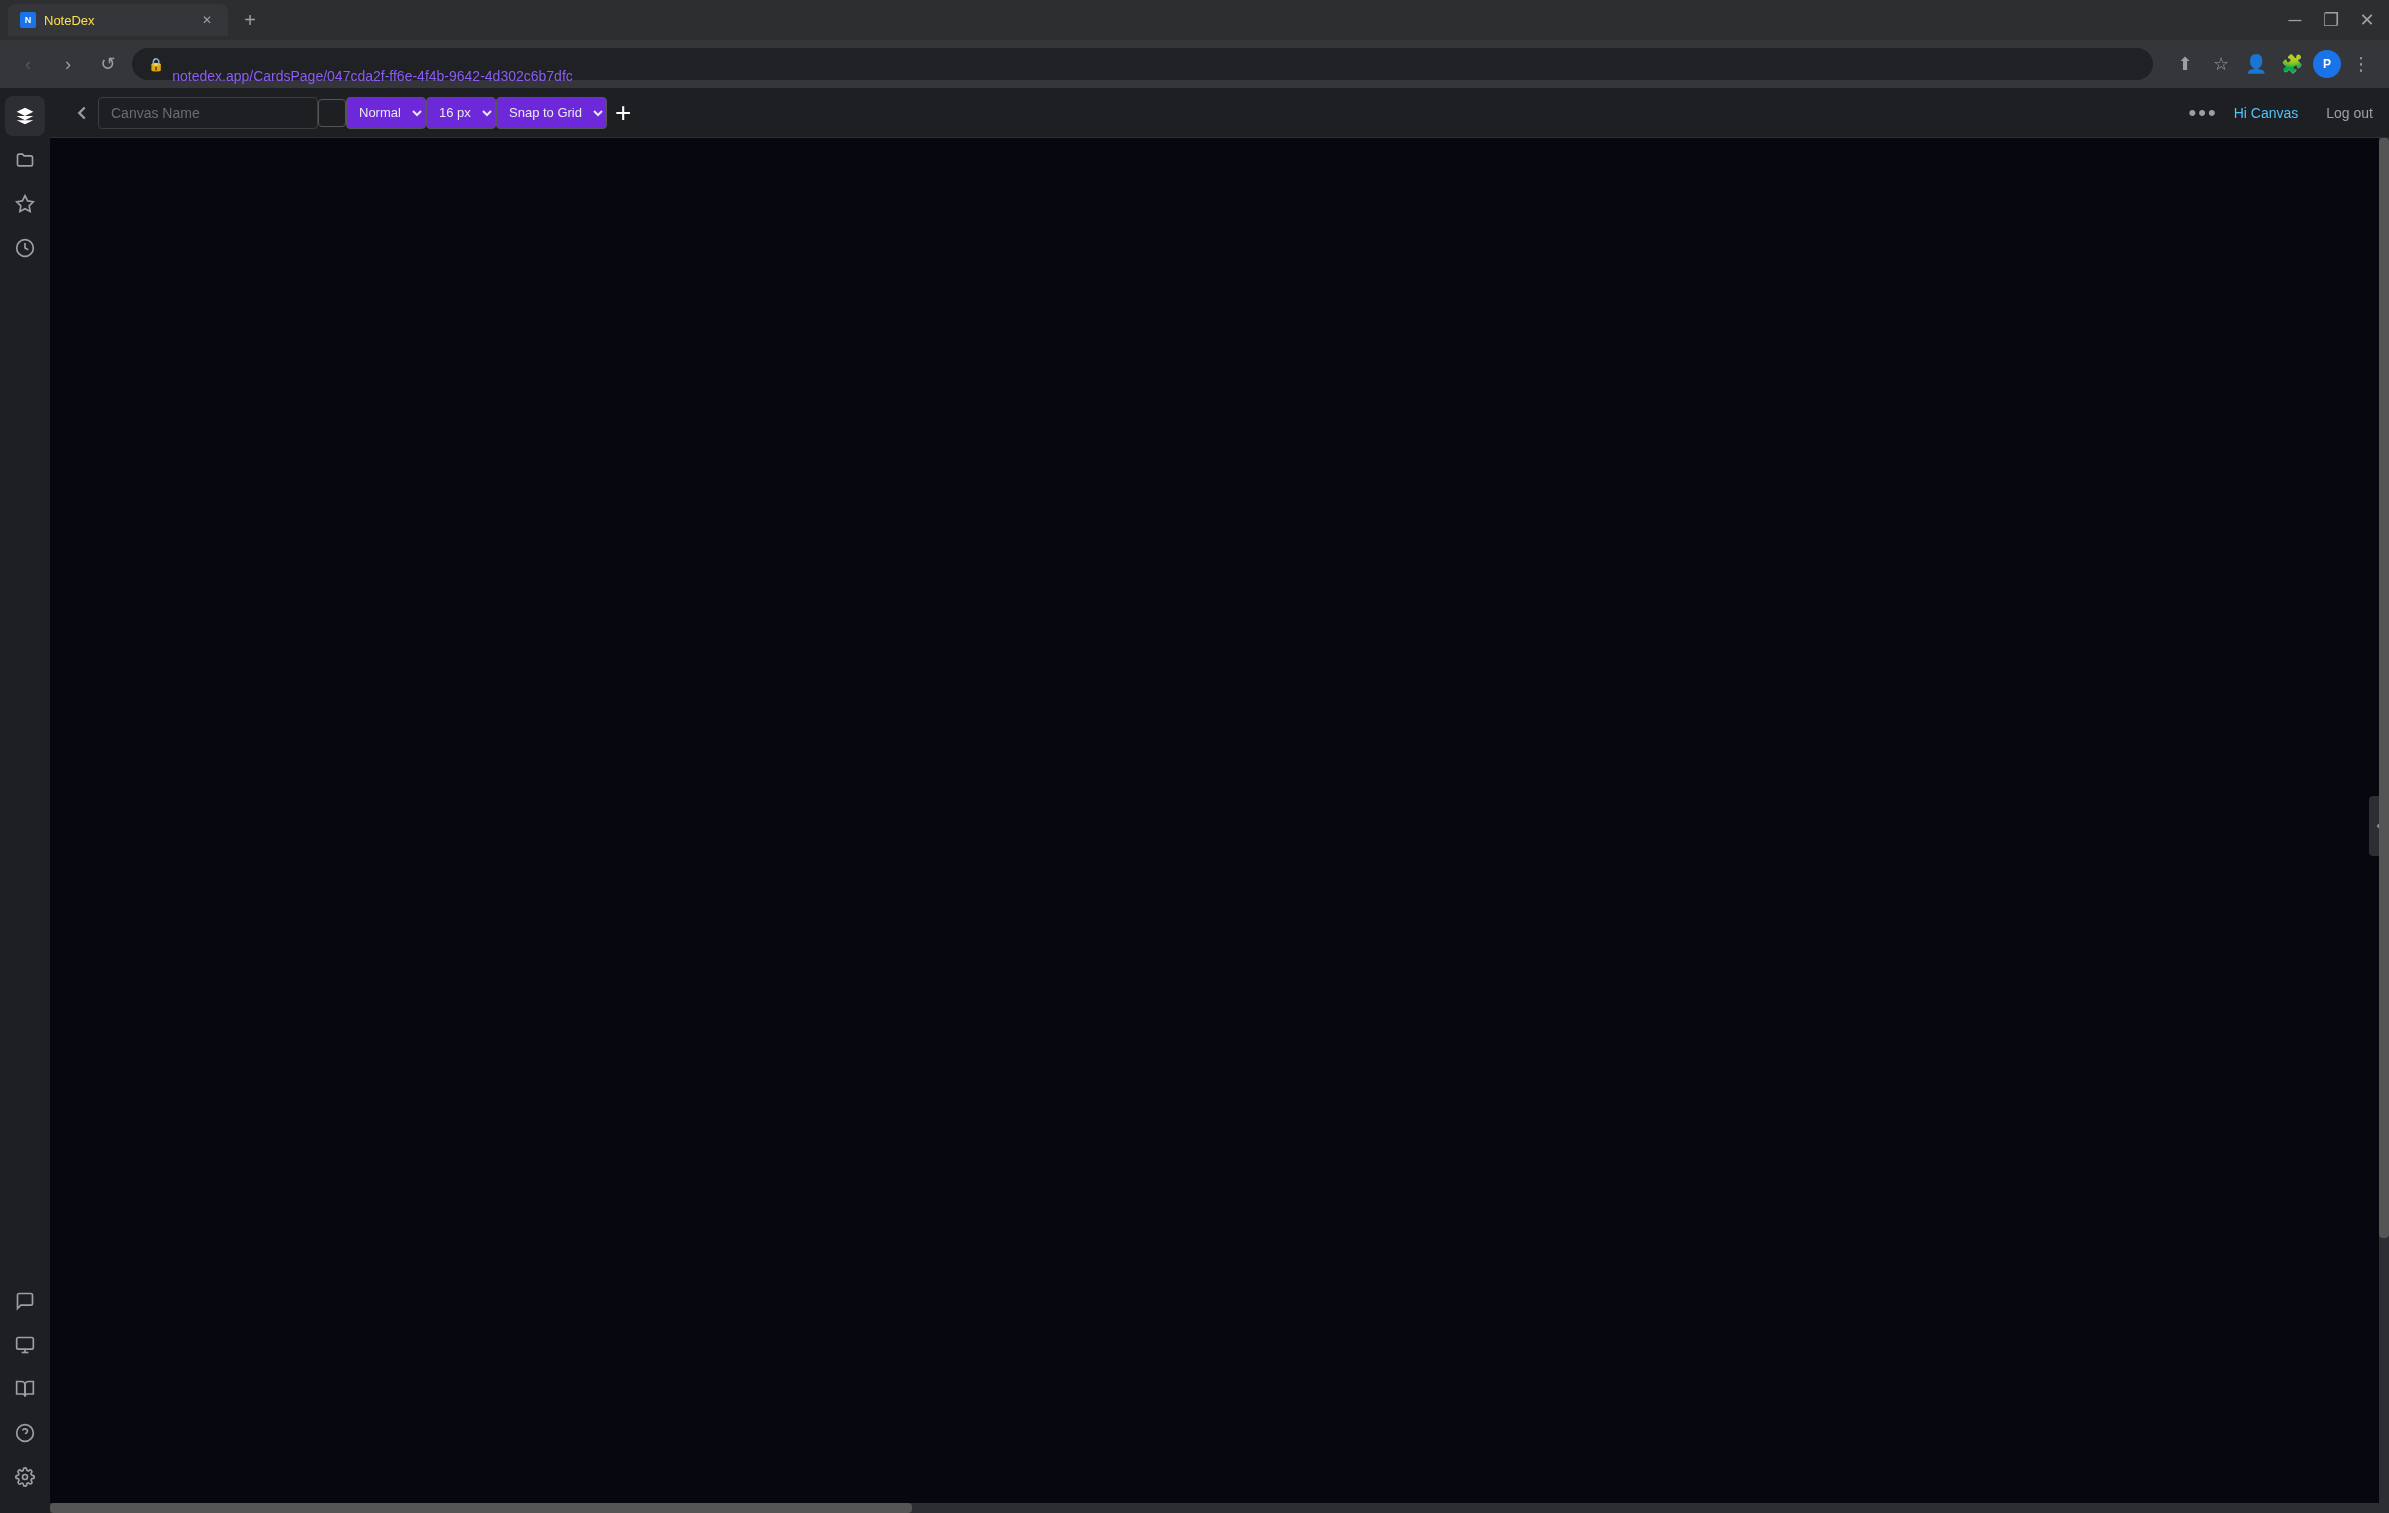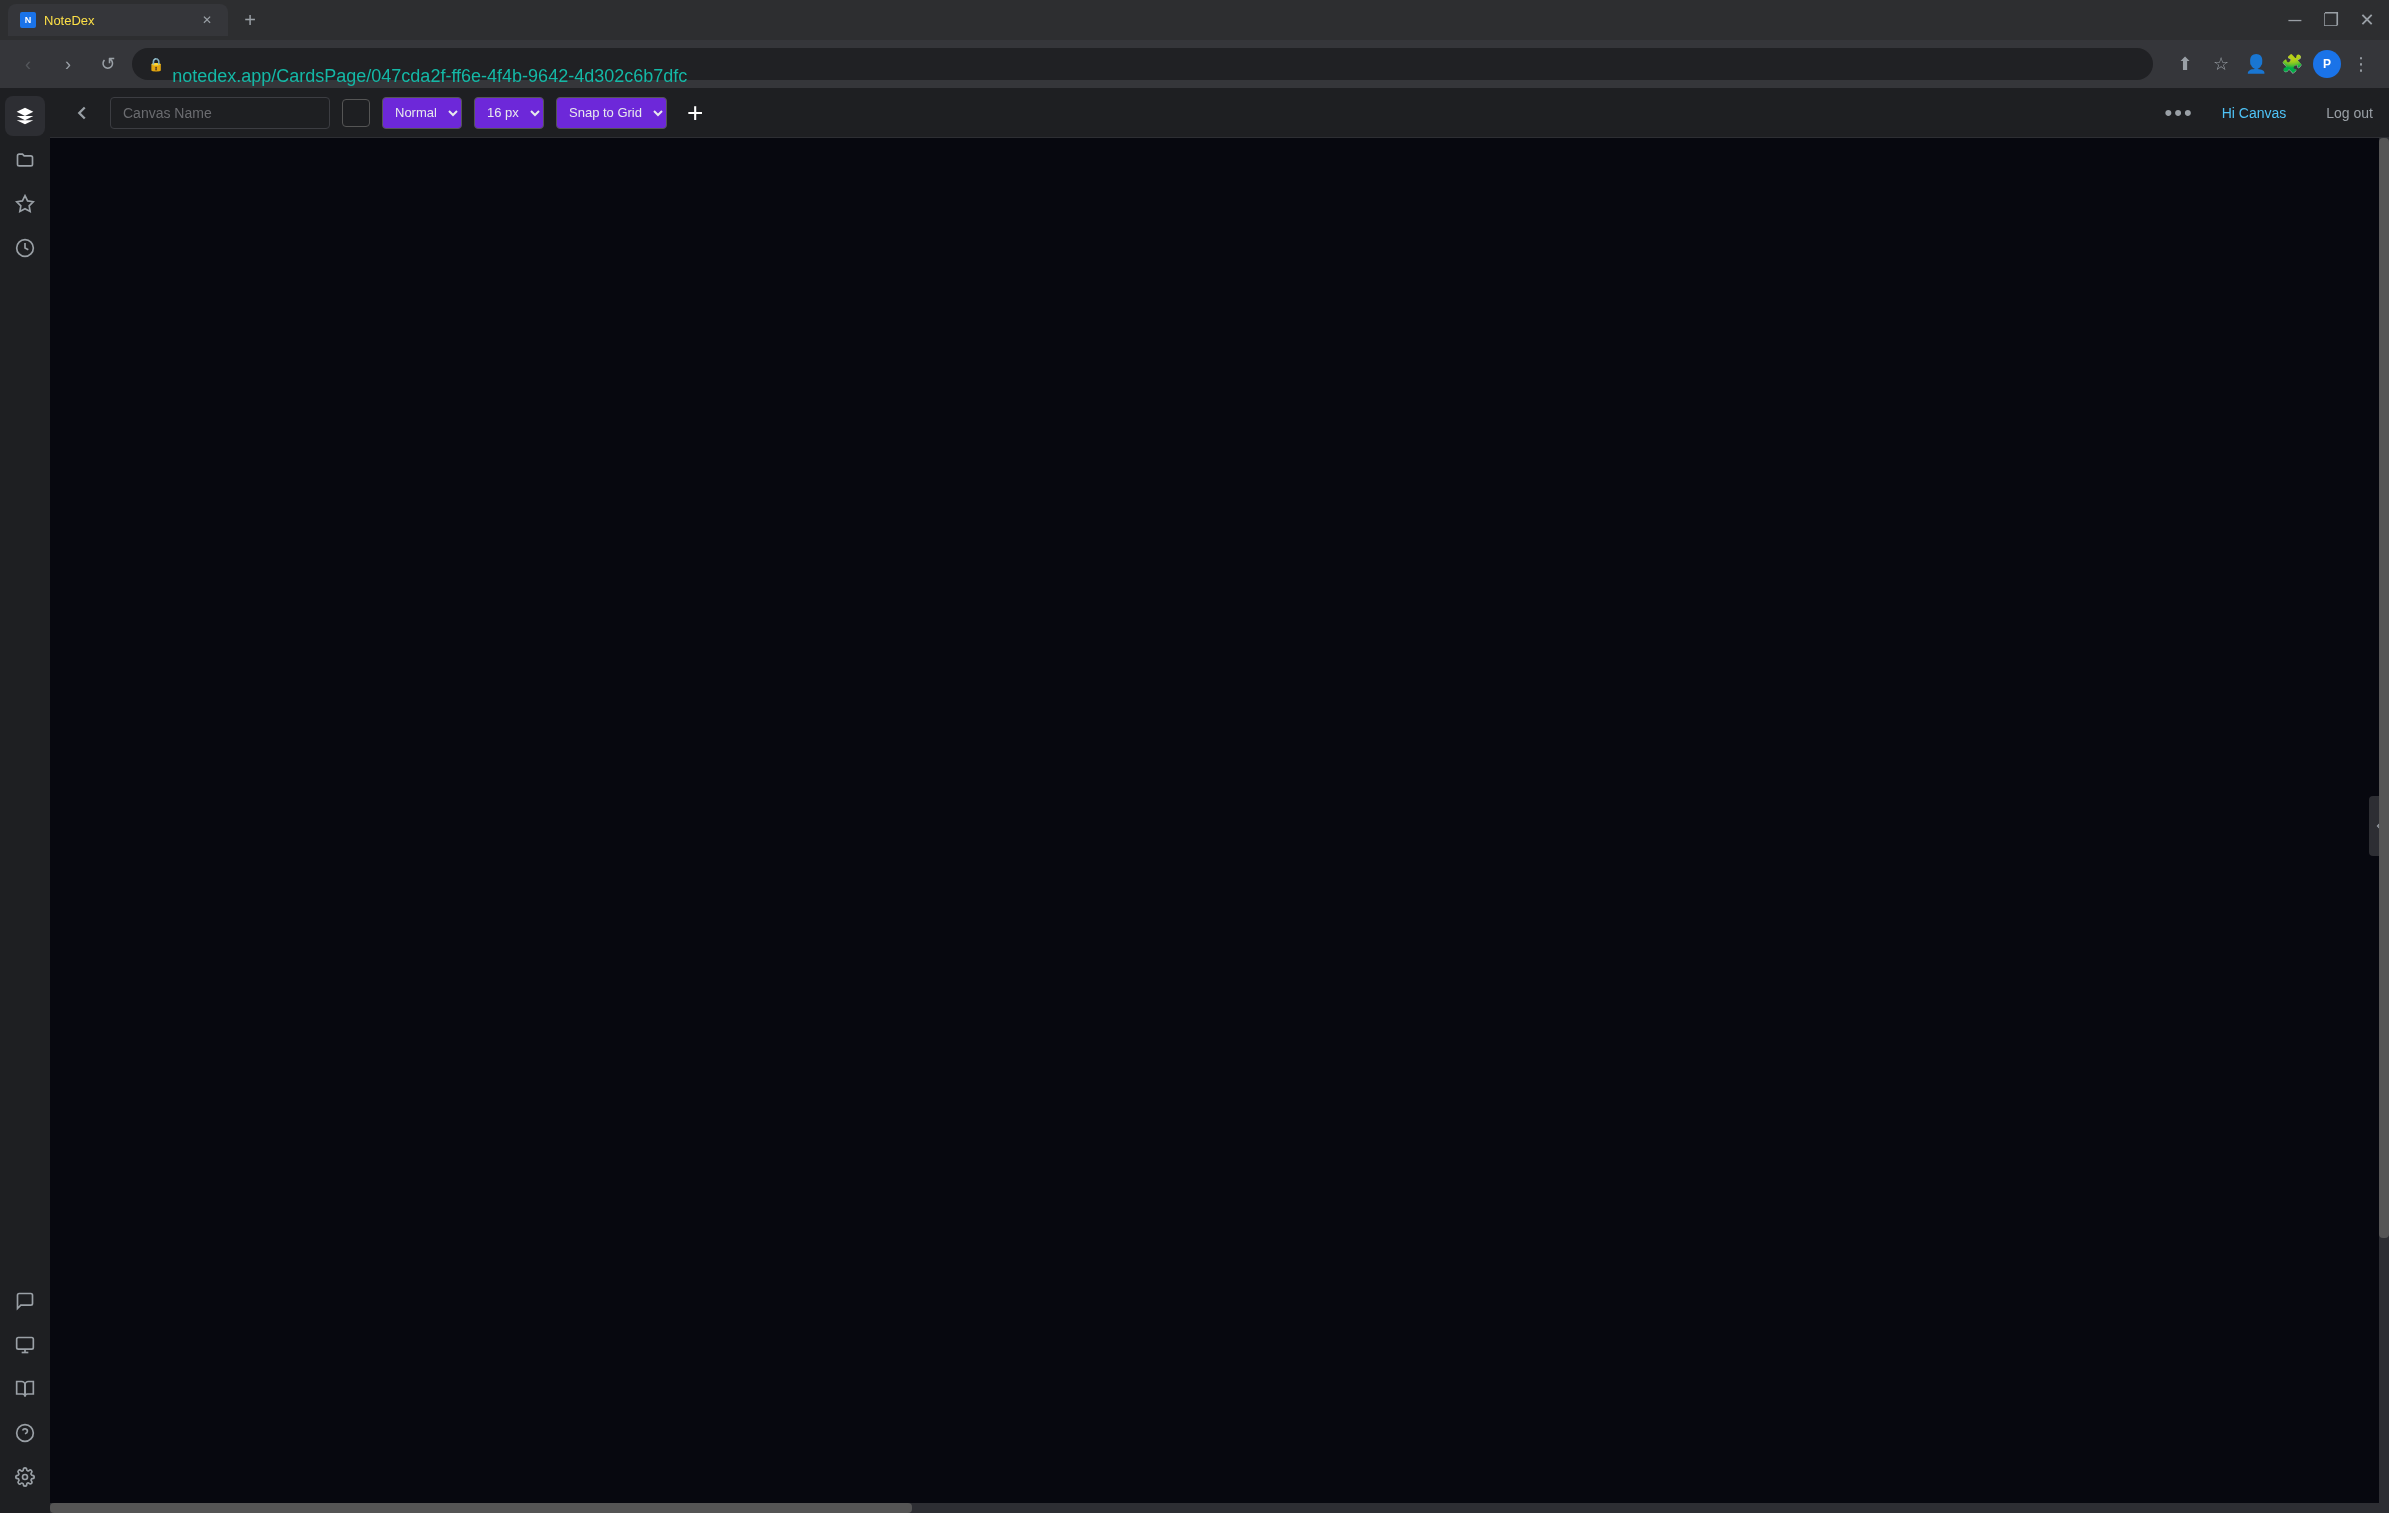--- a/index.html
+++ b/index.html
@@ -160,21 +160,20 @@
     .top-toolbar {
       position: absolute;
       top: 88px;
       left: 50px;
       right: 0;
       height: 50px;
       background: #1e1f22;
       display: flex;
       align-items: center;
       padding: 0 16px;
-      gap: 12px;
       z-index: 5;
       border-bottom: 1px solid #2d2e33;
     }
     .back-btn {
       color: #9aa0a6;
       font-size: 20px;
       cursor: pointer;
       width: 32px; height: 32px;
       display: flex; align-items: center; justify-content: center;
     }
@@ -305,21 +304,21 @@
       <div class="win-ctrl">✕</div>
     </div>
   </div>
 
   <div class="address-bar-row">
     <div class="nav-btn disabled">‹</div>
     <div class="nav-btn">›</div>
     <div class="nav-btn">↺</div>
     <div class="address-bar">
       <span style="color:#9aa0a6;font-size:13px;">🔒</span>
-      <span style="color:#14b8a6;font-size:18px;margin-top:24px;">notedex.app/CardsPage/047cda2f-ff6e-4f4b-9642-4d302c6b7dfc</span>
+      <span style="color:#8b5cf6;font-size:14px;margin-top:24px;">notedex.app/CardsPage/047cda2f-ff6e-4f4b-9642-4d302c6b7dfc</span>
     </div>
     <div class="toolbar-icons">
       <div class="toolbar-icon-btn">⬆</div>
       <div class="toolbar-icon-btn">☆</div>
       <div class="toolbar-icon-btn">👤</div>
       <div class="toolbar-icon-btn">🧩</div>
       <div class="profile-btn">P</div>
       <div class="toolbar-icon-btn">⋮</div>
     </div>
   </div>

